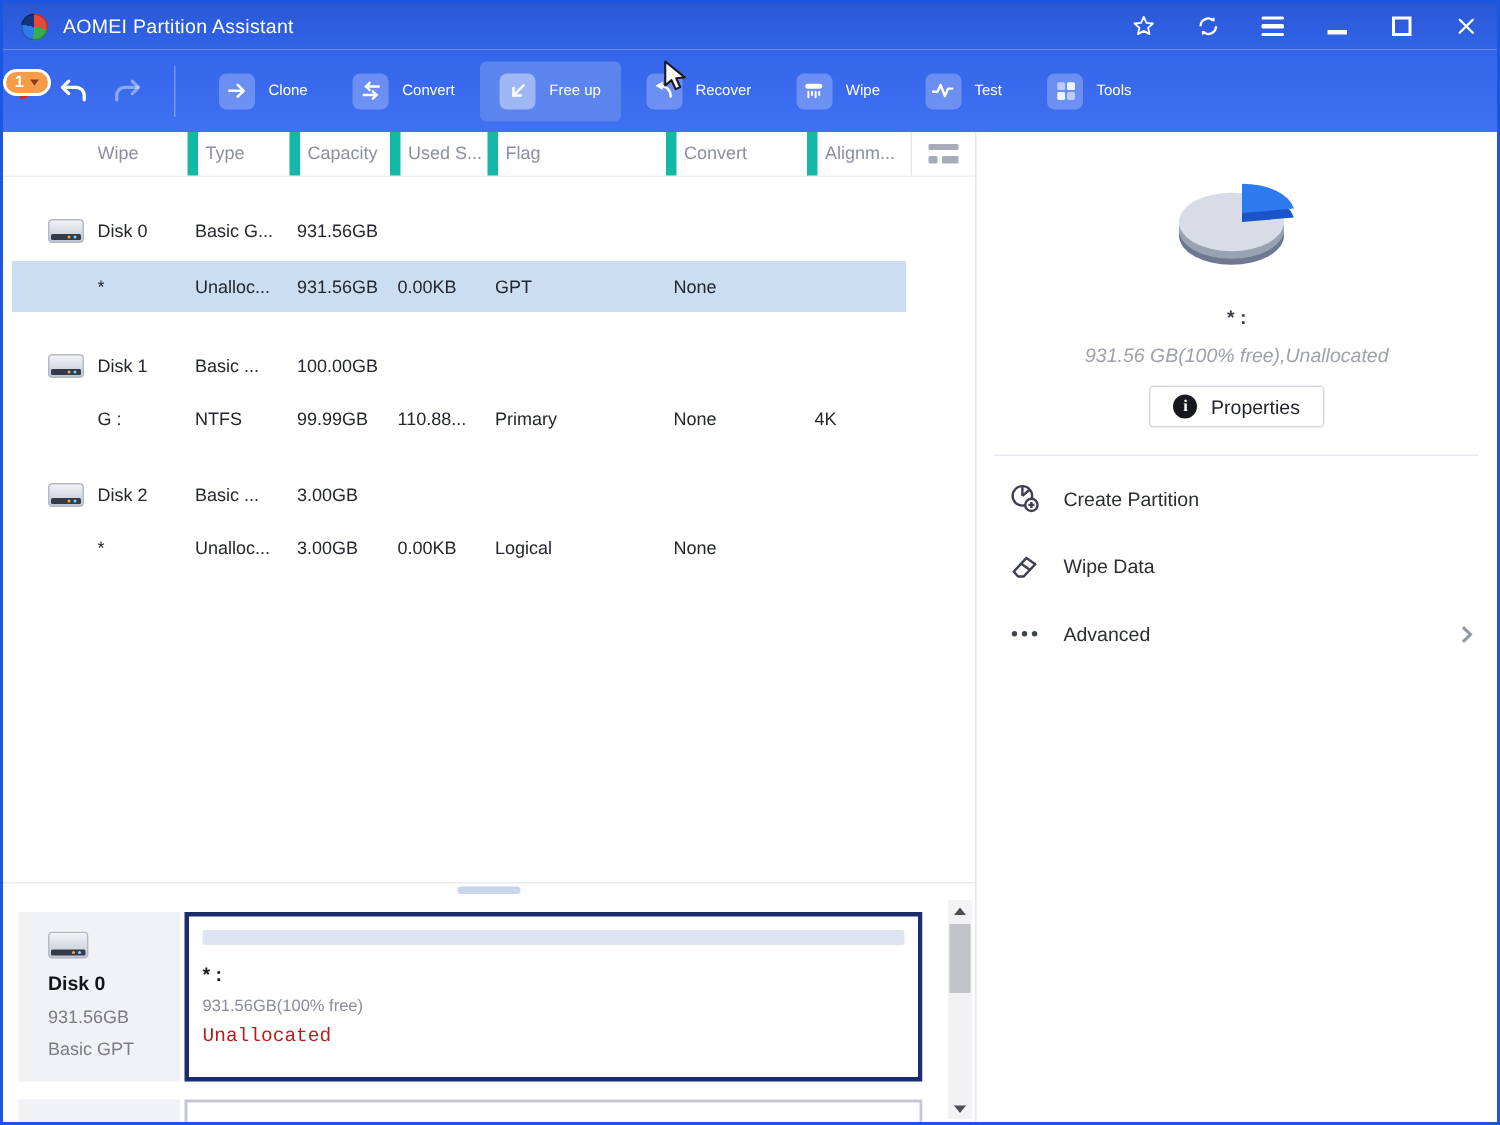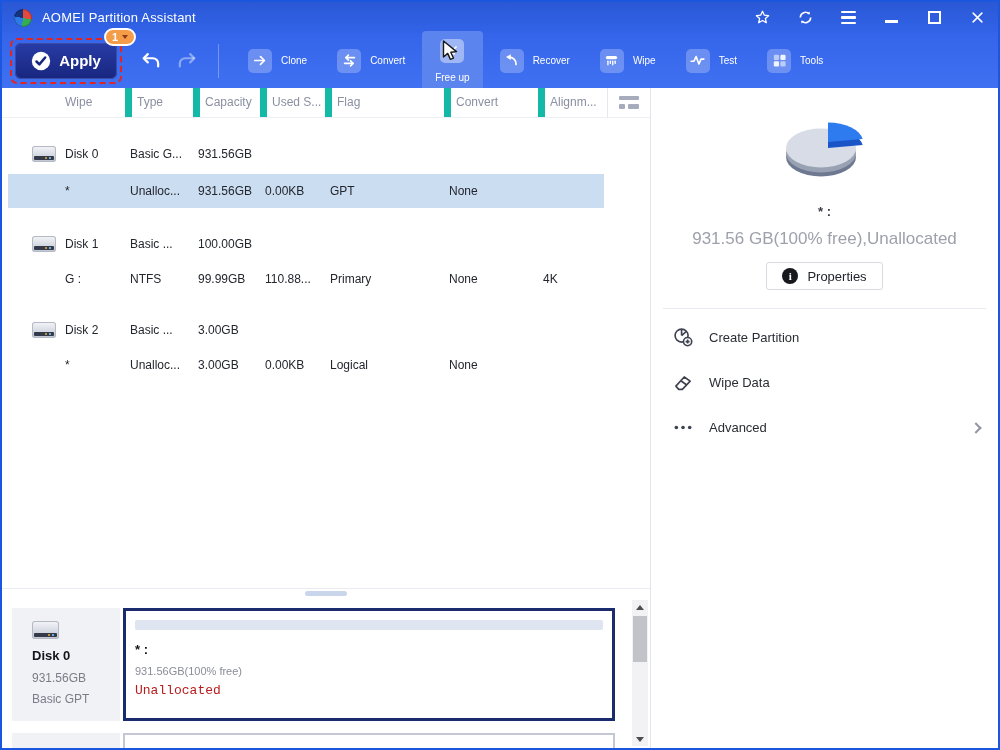--- a/index.html
+++ b/index.html
@@ -36,21 +36,21 @@
   .badge .caret{width:0;height:0;border-left:3.5px solid transparent;border-right:3.5px solid transparent;
          border-top:4px solid #8A3A16;}
   .undo-redo{display:flex;align-items:center;gap:10px;margin-left:16px;}
   .u-btn{width:26px;height:26px;display:flex;align-items:center;justify-content:center;cursor:pointer;}
   .tbar-sep{width:1px;height:34px;background:rgba(255,255,255,.30);margin:0 16px 0 18px;}
   .tb-group{display:flex;align-items:center;gap:4px;}
   .tb-btn{display:flex;align-items:center;gap:9px;padding:8px 13px;border-radius:4px;font-size:10px;cursor:pointer;}
   .tb-btn .isq{width:24px;height:24px;border-radius:5px;background:rgba(255,255,255,.25);
                display:flex;align-items:center;justify-content:center;}
   .tb-btn .isq svg{width:17px;height:17px;}
-  .tb-btn.active{background:#5B84EE;flex-direction:column;}
+  .tb-btn.active{background:#5B84EE;}
   .tb-btn.active .isq{background:rgba(255,255,255,.42);}
 
   
   .cursor{position:absolute;left:440px;top:38px;z-index:60;pointer-events:none;}
 
   
   .left{position:absolute;left:0;top:86px;width:648px;bottom:0;background:#fff;
         --cols:58px 65px 68px 67px 65px 119px 94px 69px 1fr;}
   .thead{position:absolute;left:0;top:0;right:0;height:30px;display:grid;grid-template-columns:var(--cols);
          align-items:stretch;border-bottom:1px solid #EDEFF4;background:#fff;}
@@ -104,21 +104,21 @@
   .sb-btn{position:absolute;left:0;right:0;height:14px;display:flex;align-items:center;justify-content:center;cursor:pointer;}
   .sb-up{top:0;} .sb-down{bottom:0;}
   .tri-up{width:0;height:0;border-left:4px solid transparent;border-right:4px solid transparent;border-bottom:5px solid #4C4C52;}
   .tri-down{width:0;height:0;border-left:4px solid transparent;border-right:4px solid transparent;border-top:5px solid #4C4C52;}
   .sb-thumb{position:absolute;left:1px;right:1px;top:16px;height:46px;background:#C2C3C9;cursor:pointer;}
 
   
   .right{position:absolute;left:648px;top:86px;right:0;bottom:0;border-left:1px solid #E3E6EC;background:#fff;}
   .pie{display:block;margin:20px auto 0;}
   .sel-name{text-align:center;font-size:13px;font-weight:bold;color:#3A3C46;margin-top:12px;}
-  .sel-info{text-align:center;font-size:17px;color:#9EA0AB;margin-top:10px;}
+  .sel-info{text-align:center;font-size:13px;color:#9EA0AB;margin-top:10px;font-style:italic;}
   .props{display:flex;align-items:center;gap:9px;margin:13px auto 0;width:max-content;
          padding:5px 15px;border:1px solid #D7DAE1;border-radius:3px;font-size:13px;color:#23252D;
          background:#fff;cursor:pointer;}
   .info-i{width:16px;height:16px;border-radius:50%;background:#17181D;color:#fff;font-size:11px;font-weight:bold;
           display:flex;align-items:center;justify-content:center;font-family:"Liberation Serif",serif;}
   .r-div{height:1px;background:#E8EAF0;margin:18px 12px 6px;}
   .act{display:flex;align-items:center;padding:12px 14px 12px 22px;position:relative;cursor:pointer;}
   .act .aicon{width:21px;height:21px;flex:0 0 auto;display:flex;align-items:center;justify-content:center;}
   .act .alabel{font-size:13px;color:#2B2D35;margin-left:15px;}
   .chev{position:absolute;right:18px;top:50%;width:8px;height:8px;border-top:2px solid #9196A3;
@@ -160,29 +160,20 @@
       <div class="tb-ic">
         <svg viewBox="0 0 24 24" width="15" height="15" stroke="#fff" stroke-width="2.4" stroke-linecap="round">
             <path d="M5 5l14 14M19 5L5 19"></path>
           </svg>
       </div>
     </div>
   </div>
 
   <div class="toolbar">
     <div class="apply-wrap">
-      <div class="apply-btn">
-        <span class="apply-check">
-          <svg viewBox="0 0 24 24" width="20" height="20">
-              <circle cx="12" cy="12" r="11" fill="#fff"></circle>
-              <path d="M6.6 12.6l3.4 3.4 7-8.2" stroke="#16277E" stroke-width="3" fill="none" stroke-linecap="round" stroke-linejoin="round"></path>
-            </svg>
-        </span>
-        <span>Apply</span>
-      </div>
       <div class="badge">
         <span>1</span>
         <span class="caret"></span>
       </div>
     </div>
 
     <div class="undo-redo">
       <div class="u-btn">
         <svg viewBox="0 0 24 24" width="22" height="22" fill="none" stroke="#fff" stroke-width="2.4" stroke-linecap="round" stroke-linejoin="round">
             <path d="M8.5 4.5L4 9l4.5 4.5"></path>

